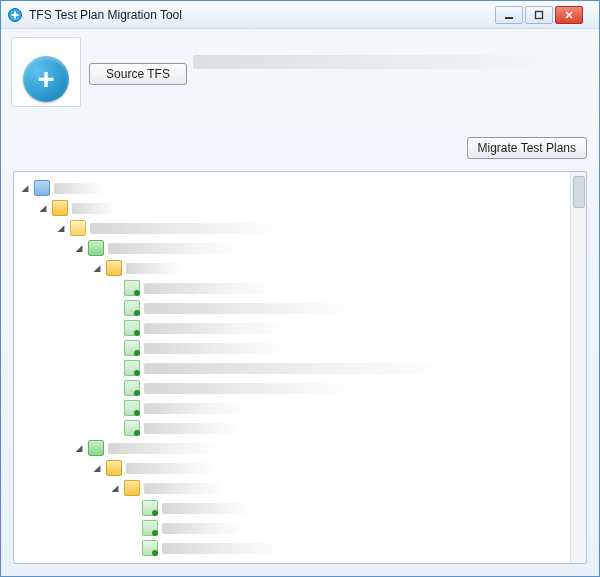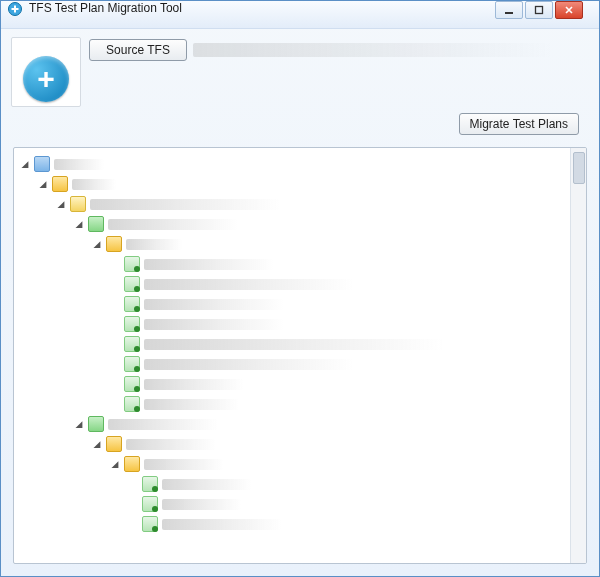--- a/index.html
+++ b/index.html
@@ -11,21 +11,21 @@
     border: 1px solid #5a8fc6;
     background: linear-gradient(#f4f8fc, #e9f1fb);
     display: flex; flex-direction: column;
   }
 
   
   .titlebar {
     height: 28px;
     background: linear-gradient(#f8fbff, #e3edf9);
     border-bottom: 1px solid #d0def0;
-    display: flex; 
+    display: flex; align-items: center;
     padding: 0 16px 0 6px;
   }
   .titlebar .app-icon {
     width: 16px; height: 16px; margin-right: 6px;
     display: inline-flex; align-items: center; justify-content: center;
   }
   .titlebar .title { color: #1a1a1a; flex: 1; }
   .titlebar .ctrls { display: flex; gap: 2px; }
   .winbtn {
     width: 28px; height: 18px;
@@ -64,33 +64,34 @@
   .conn-row { display: flex; align-items: center; gap: 6px; }
   .btn {
     min-width: 98px; height: 22px;
     border: 1px solid #8f9ba8;
     border-radius: 3px;
     background: linear-gradient(#fdfdfd, #e8ecf0);
     padding: 0 10px;
     display: inline-flex; align-items: center; justify-content: center;
     color: #222;
     cursor: pointer;
+    margin-top: 24px;
   }
   .btn.selected {
     border: 1px solid #2f8fd4;
     box-shadow: 0 0 0 1px #6ec0f2 inset;
     background: linear-gradient(#f5fbff, #e1f1fc);
   }
   .conn-value {
     flex: 1; height: 14px;
     background: linear-gradient(90deg, rgba(150,150,150,.25), rgba(150,150,150,.10) 60%, rgba(150,150,150,0) 100%);
     border-radius: 2px;
     filter: blur(.7px);
   }
-  .actions { display: flex; justify-content: flex-end; padding: 0 20px 6px 0; }
+  .actions { display: flex; justify-content: flex-end; padding: 0 12px 6px 0; }
   .migrate-btn { min-width: 108px; }
 
   
   .tree-panel {
     margin: 6px 12px 12px 12px;
     flex: 1;
     background: #fff;
     border: 1px solid #b8c4d2;
     border-radius: 2px;
     position: relative;

